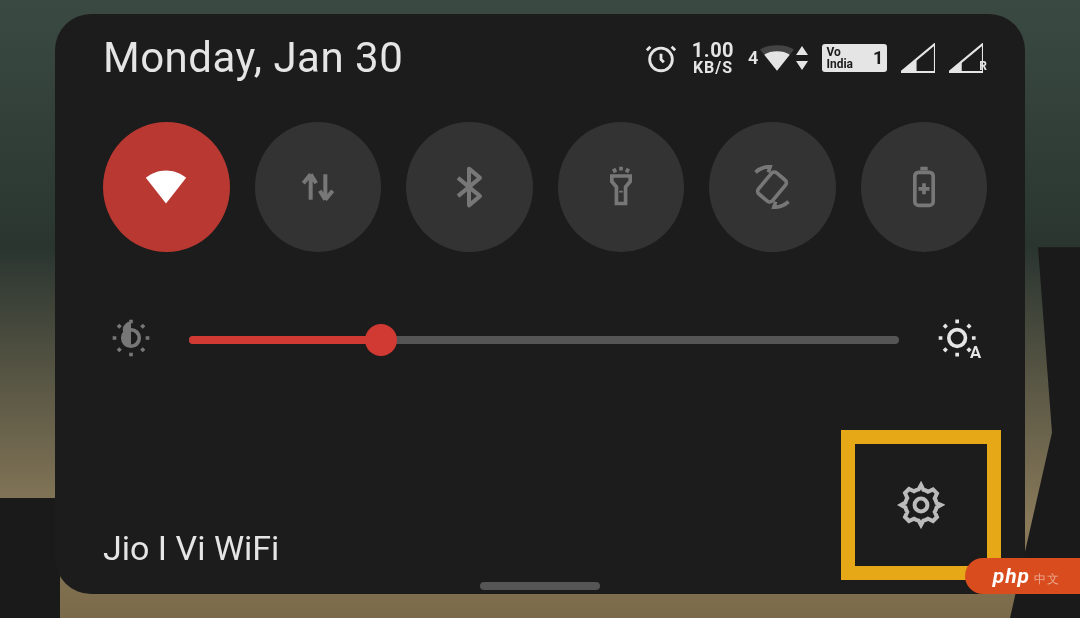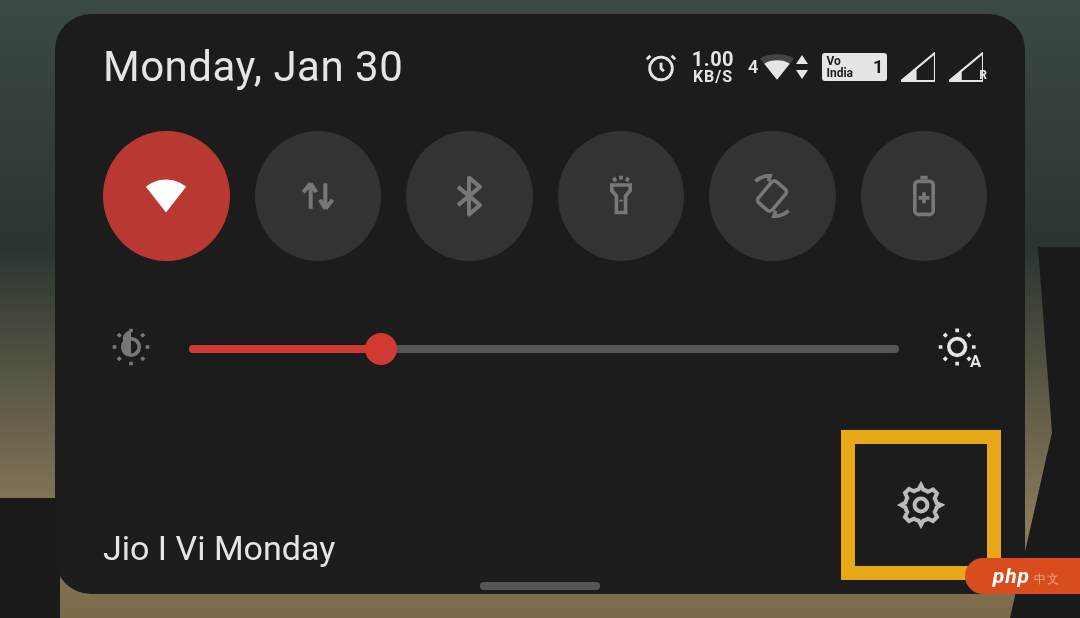--- a/index.html
+++ b/index.html
@@ -1,20 +1,20 @@
 <!DOCTYPE html>
 <html><head>
 <meta charset="utf-8">
 <style>
   *{box-sizing:border-box;margin:0;padding:0;font-family:-apple-system,BlinkMacSystemFont,'Segoe UI',Roboto,sans-serif;}
   body{width:1080px;height:618px;background:#2a3530;overflow:hidden;position:relative;}
   .bg-scenery{position:absolute;inset:0;background:linear-gradient(180deg,#3a4a42 0%,#2a3530 40%,#8a7a5a 85%,#7a6a4a 100%);}
   .bg-scenery::before{content:"";position:absolute;right:0;top:40%;width:70px;height:60%;background:#1a1a1a;clip-path:polygon(40% 0,100% 0,100% 100%,0 100%,60% 50%);}
   .bg-scenery::after{content:"";position:absolute;left:0;bottom:0;width:60px;height:120px;background:#1a1a1a;}
-  .panel{position:absolute;top:14px;left:55px;right:55px;height:580px;background:#1c1c1c;border-radius:36px;padding:28px 38px 26px 48px;display:flex;flex-direction:column;}
+  .panel{position:absolute;top:14px;left:55px;right:55px;height:580px;background:#1c1c1c;border-radius:36px;padding:19px 38px 26px 48px;display:flex;flex-direction:column;}
   .topbar{display:flex;align-items:center;justify-content:space-between;margin-bottom:40px;}
   .date{color:#e5e5e5;font-size:42px;font-weight:400;letter-spacing:.5px;}
   .status{display:flex;align-items:center;gap:14px;}
   .status svg{display:block}
   .kbs{color:#e5e5e5;font-size:14px;line-height:1;display:flex;flex-direction:column;align-items:center;font-weight:700;}
   .kbs .top{font-size:20px;letter-spacing:.5px}
   .kbs .bot{font-size:16px;letter-spacing:1px}
   .vowifi{background:#e5e5e5;color:#1c1c1c;border-radius:3px;padding:2px 4px;font-weight:700;display:flex;align-items:center;gap:20px;font-size:14px;line-height:1;}
   .vowifi .vw{display:flex;flex-direction:column;font-size:12px}
   .sig-r{display:flex;align-items:flex-end}
@@ -150,21 +150,21 @@
     <span class="b-icon">
       <svg width="48" height="48" viewBox="0 0 26 24" fill="none" stroke="#e5e5e5" stroke-width="2">
           <circle cx="12" cy="12" r="4.5"></circle>
           <path d="M12 2v2M12 20v2M2 12h2M20 12h2M4.9 4.9l1.4 1.4M17.7 17.7l1.4 1.4M4.9 19.1l1.4-1.4M17.7 6.3l1.4-1.4"></path>
           <text x="19" y="23" font-size="9" fill="#e5e5e5" stroke="none" font-weight="700">A</text>
         </svg>
     </span>
   </div>
 
   <div class="bottom">
-    <div class="carrier">Jio I Vi Monday</div>
+    <div class="carrier">Jio I Vi WiFi</div>
     <div class="settings-wrap">
       <svg width="48" height="48" viewBox="0 0 24 24" fill="none" stroke="#bbb" stroke-width="2">
           <circle cx="12" cy="12" r="3.2"></circle>
           <path d="M12 2l1.2 2.4a8 8 0 0 1 2.3.95L18 4.2l2 2-1.15 2.5a8 8 0 0 1 .95 2.3L22 12l-2.2 1.2a8 8 0 0 1-.95 2.3L20 18l-2 2-2.5-1.15a8 8 0 0 1-2.3.95L12 22l-1.2-2.2a8 8 0 0 1-2.3-.95L6 20l-2-2 1.15-2.5a8 8 0 0 1-.95-2.3L2 12l2.2-1.2a8 8 0 0 1 .95-2.3L4 6l2-2 2.5 1.15a8 8 0 0 1 2.3-.95z"></path>
         </svg>
     </div>
   </div>
 
   <div class="handle"></div>
 </div>

